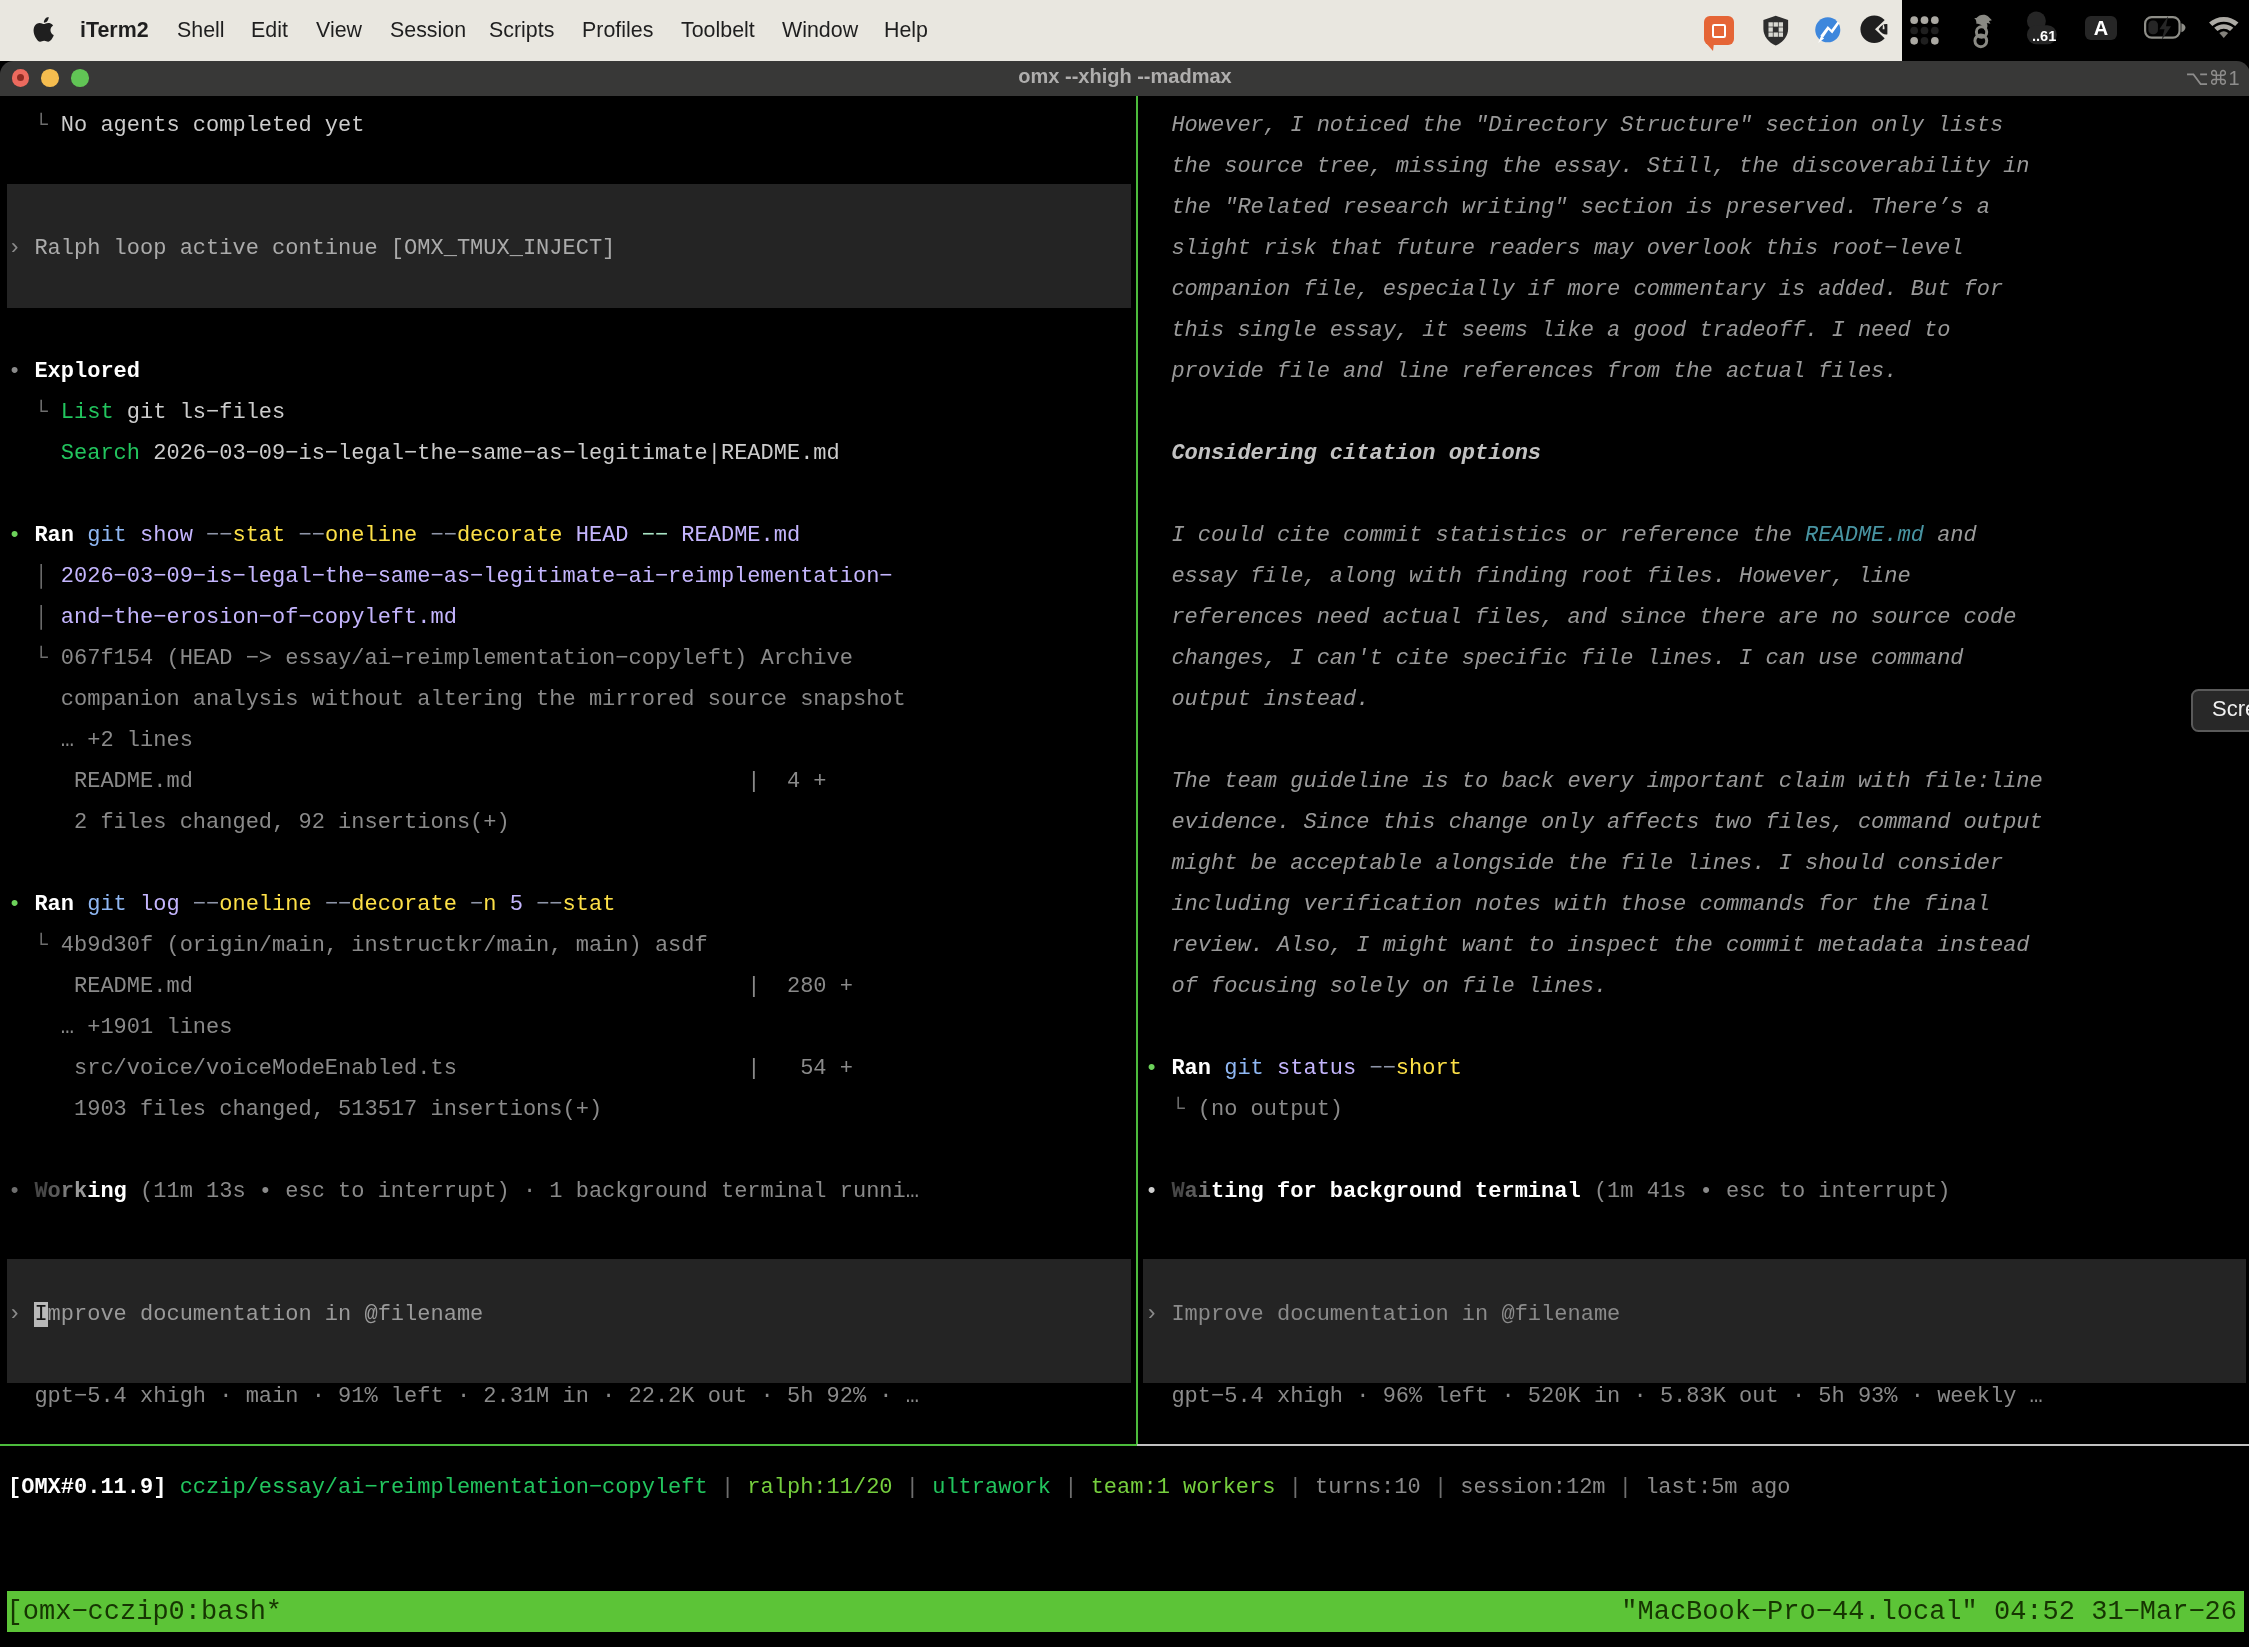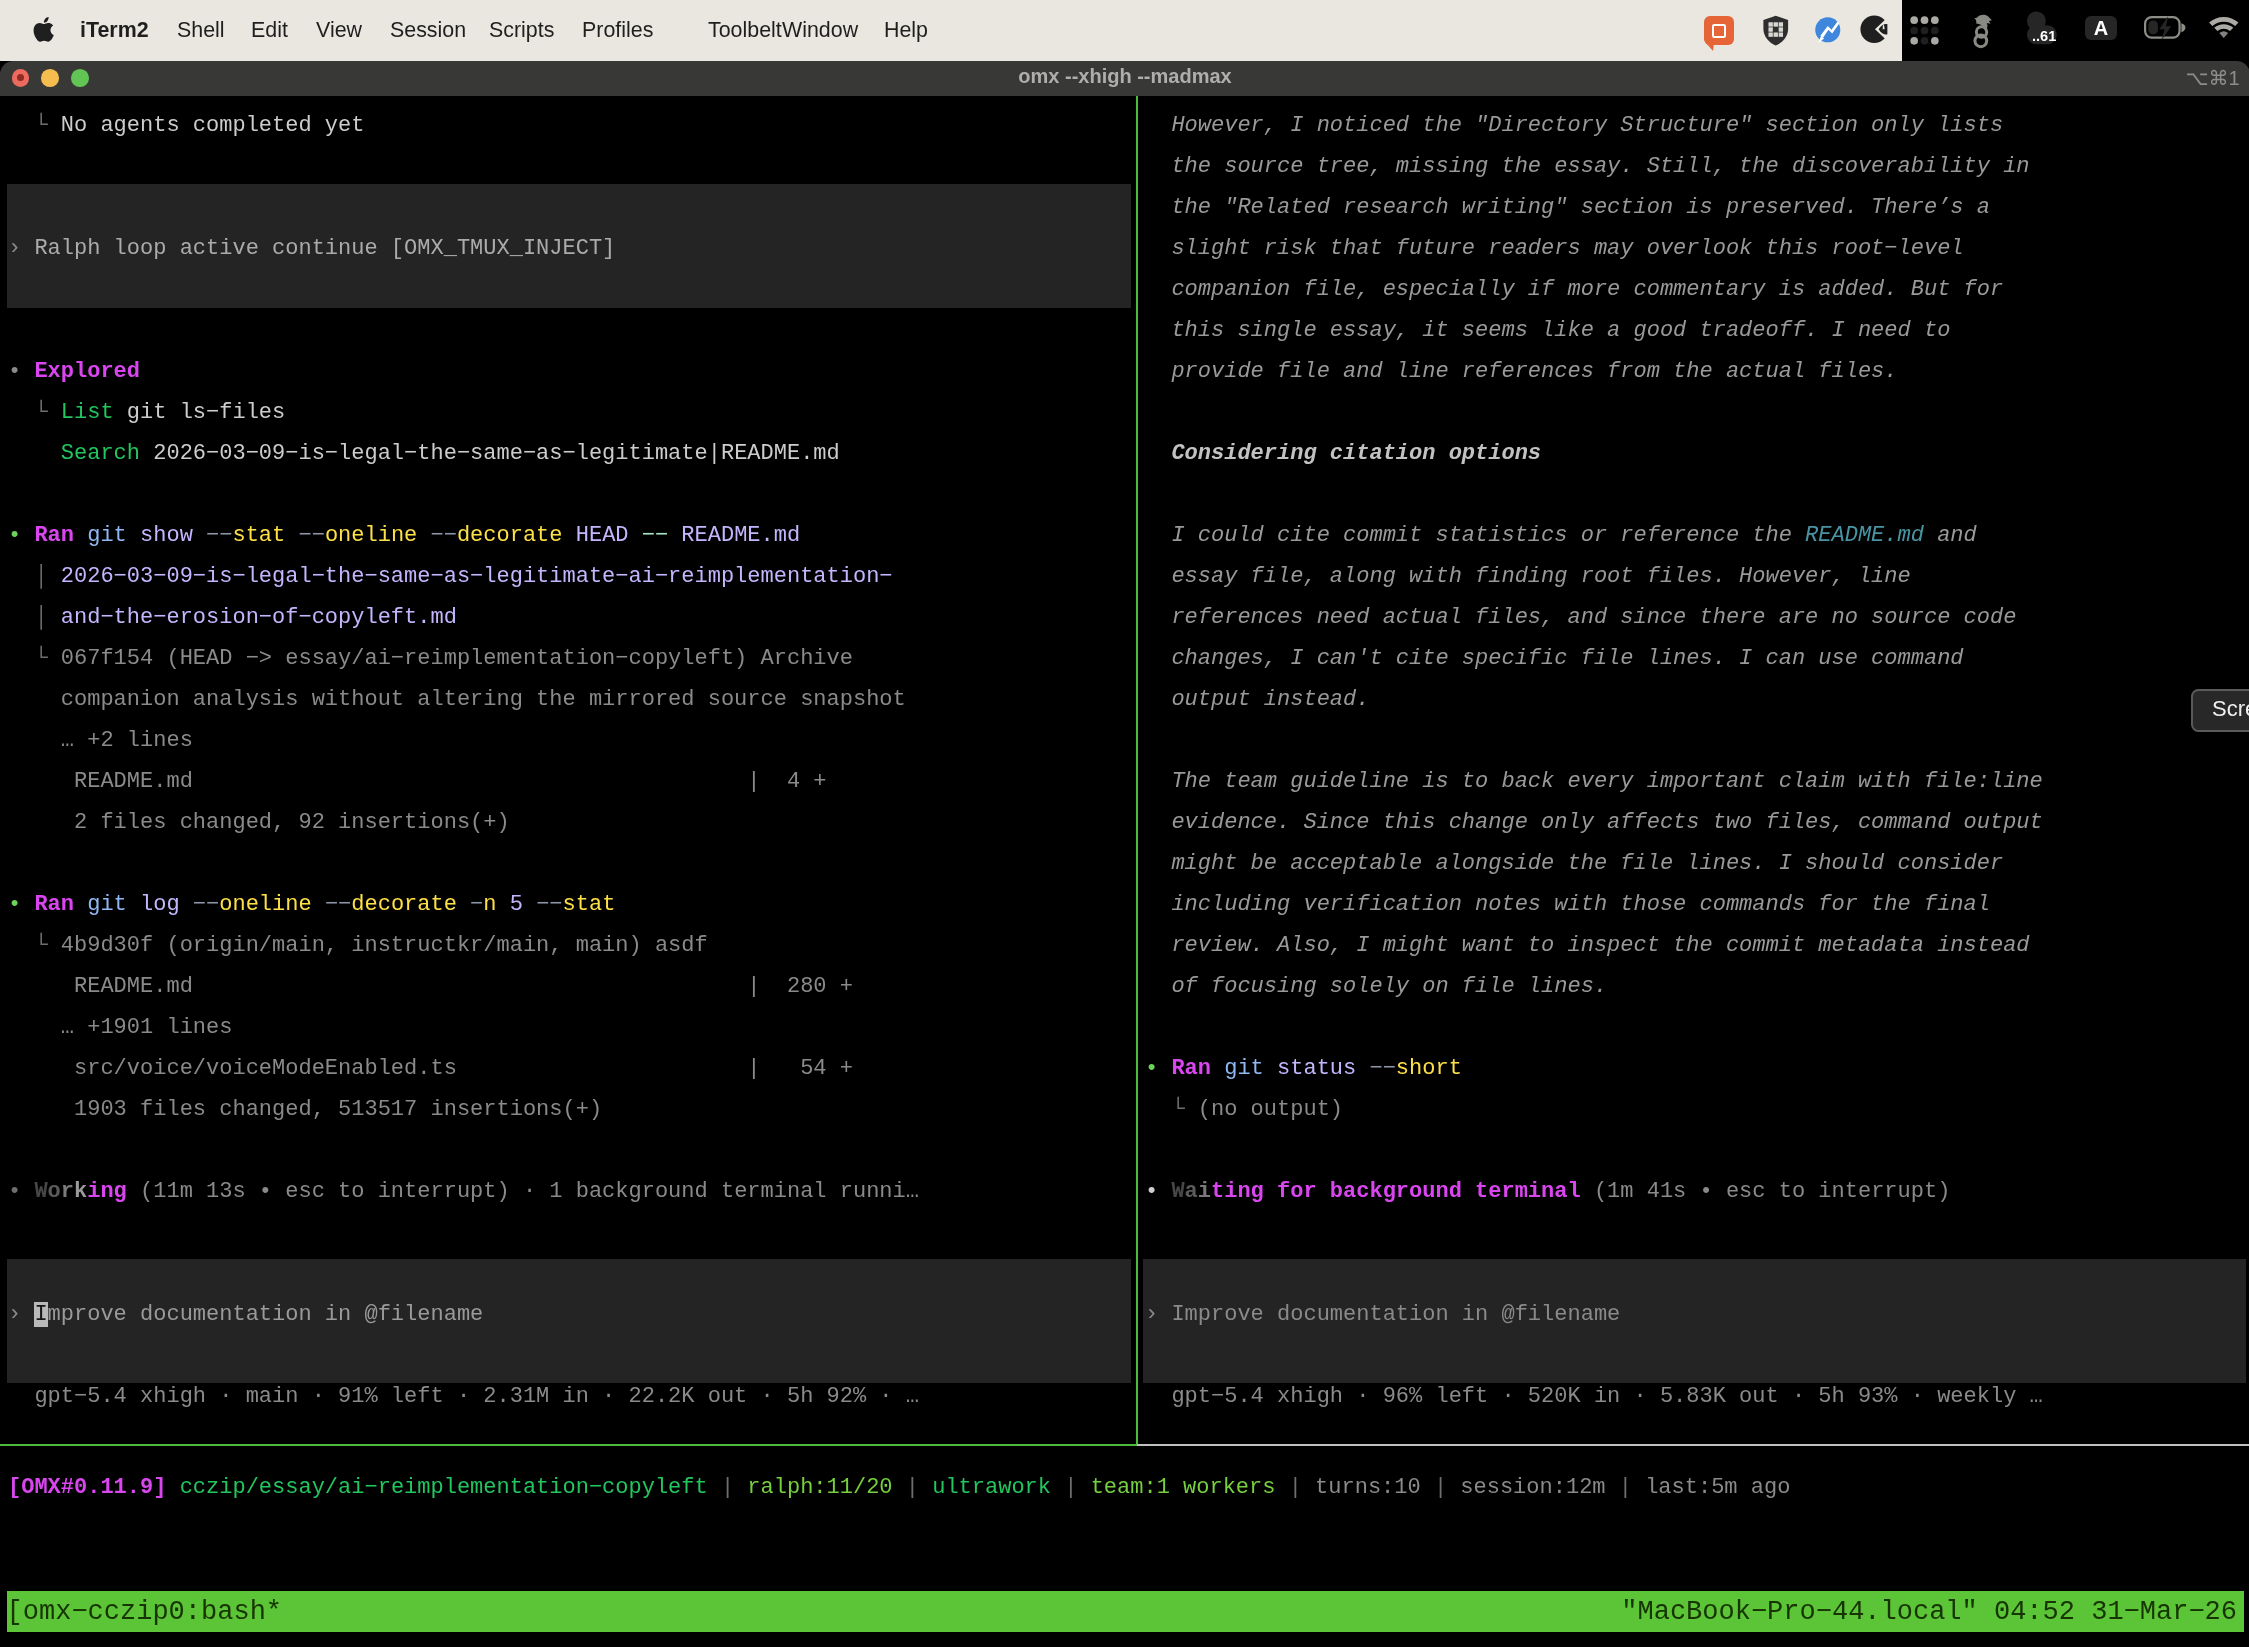--- a/index.html
+++ b/index.html
@@ -6,21 +6,21 @@
 #screen{position:relative;width:2250px;height:1648px;background:#000;overflow:hidden;font-family:"Liberation Sans",sans-serif}
 #menubar{position:absolute;left:0;top:0;width:1902px;height:61px;background:#E9E7E0}
 .mi{position:absolute;top:17.7px;font-size:21.4px;color:#1f1f1f;white-space:nowrap}
 #titlebar{position:absolute;left:0;top:61px;width:2250px;height:35px;background:#383837;border-radius:13.3px 13.3px 0 0}
 .tl{position:absolute;top:69px;width:17.7px;height:17.7px;border-radius:50%}
 #wtitle{position:absolute;top:65px;left:0;width:2250px;text-align:center;font-size:20px;font-weight:bold;color:#AFAEAD}
 #wshort{position:absolute;top:66px;right:10.3px;font-size:20px;color:#8E8D8C}
 #term{position:absolute;left:0;top:96px;width:2250px;height:1552px;background:#000}
 pre.pane{position:absolute;margin:0;font-family:"Liberation Mono",monospace;font-size:22px;line-height:41px;white-space:pre;color:#CCCCCC}
 .box{position:absolute;background:#242424}
-.gy{color:#8A8A8A}.gy2{color:#6E6E6E}.wb{color:#d946ef;font-weight:bold}
+.gy{color:#8A8A8A}.gy2{color:#6E6E6E}.wb{color:#ffffff;font-weight:bold}
 .pw{color:#c4b5fd}.bl{color:#8FB7F3}.pk{color:#fde047}.fd{color:#8E95A8}
 .mt{color:#A9E5C5}.cy{color:#22c55e}.tl2{color:#4894A2}.gb{color:#6CD25A}
 .gn{color:#76CF3E}.it{font-style:italic;color:#999999}
 .dim1{color:#474747;font-weight:bold}.dim2{color:#5a5a5a;font-weight:bold}.dim3{color:#7a7a7a;font-weight:bold}.dim4{color:#9a9a9a;font-weight:bold}
 .cur{background:#B9B9B9;color:#151515}
 #vline{position:absolute;left:1136px;top:96px;width:2.2px;height:1349px;background:#4CBB3C}
 #hlineL{position:absolute;left:0;top:1444px;width:1137px;height:2.2px;background:#4CBB3C}
 #hlineR{position:absolute;left:1137px;top:1444px;width:1113px;height:2.2px;background:#C0C0C0}
 #tmuxbar{position:absolute;left:6.6px;top:1591px;width:2237px;height:41px;background:#5CC437;padding-left:0;font-family:"Liberation Mono",monospace;font-size:27px;line-height:43px;color:#163502;white-space:pre}
 #screenbtn{position:absolute;left:2191px;top:689px;width:66px;height:39px;background:#282828;border:2.2px solid #5A5A5A;border-radius:7.4px;color:#F0F0F0;font-size:22px;line-height:35px;padding-left:19px}
@@ -33,21 +33,21 @@
       <path fill="#1f1f1f" d="M25.2 19.1c0-4.3 3.5-6.3 3.7-6.4-2-2.9-5.1-3.3-6.2-3.4-2.6-.3-5.1 1.6-6.5 1.6-1.3 0-3.4-1.5-5.6-1.5-2.9 0-5.5 1.7-7 4.2-3 5.2-.8 12.9 2.2 17.1 1.4 2.1 3.1 4.4 5.3 4.3 2.1-.1 2.9-1.4 5.5-1.4s3.3 1.4 5.6 1.3c2.3 0 3.8-2.1 5.2-4.2 1.6-2.4 2.3-4.7 2.3-4.8-.1 0-4.5-1.7-4.5-6.8z"></path>
       <path fill="#1f1f1f" d="M21 6.6c1.1-1.4 1.9-3.3 1.7-5.2-1.6.1-3.6 1.1-4.8 2.5-1 1.2-2 3.1-1.7 5 1.8.1 3.6-.9 4.8-2.3z"></path>
     </svg>
     <span class="mi" style="left:80px;font-weight:bold">iTerm2</span>
     <span class="mi" style="left:177px">Shell</span>
     <span class="mi" style="left:251px">Edit</span>
     <span class="mi" style="left:316px">View</span>
     <span class="mi" style="left:390px">Session</span>
     <span class="mi" style="left:489px">Scripts</span>
     <span class="mi" style="left:582px">Profiles</span>
-    <span class="mi" style="left:708px">Toolbelt</span>
+    <span class="mi" style="left:681px">Toolbelt</span>
     <span class="mi" style="left:782px">Window</span>
     <span class="mi" style="left:884px">Help</span>
     <div style="position:absolute;left:1704px;top:15.5px;width:29.5px;height:29.5px;background:#E56536;border-radius:5.9px"></div>
     <div style="position:absolute;left:1712px;top:23.6px;width:10.3px;height:10.3px;background:#E56536;border:2.6px solid #fff;border-radius:2.2px"></div>
     <div style="position:absolute;left:1706px;top:43px;width:0;height:0;border-left:7.4px solid transparent;border-right:1.5px solid transparent;border-top:8px solid #E56536"></div>
     <svg style="position:absolute;left:1761px;top:14.8px" width="29.5" height="32" viewBox="0 0 40 44">
       <path fill="#2E2E2E" d="M20 1 37 7v12c0 10-7 19-17 23C10 38 3 29 3 19V7z"></path>
       <g fill="#D8D8D2">
         <rect x="10" y="10" width="6" height="6"></rect>
           <rect x="17" y="10" width="6" height="6"></rect>

